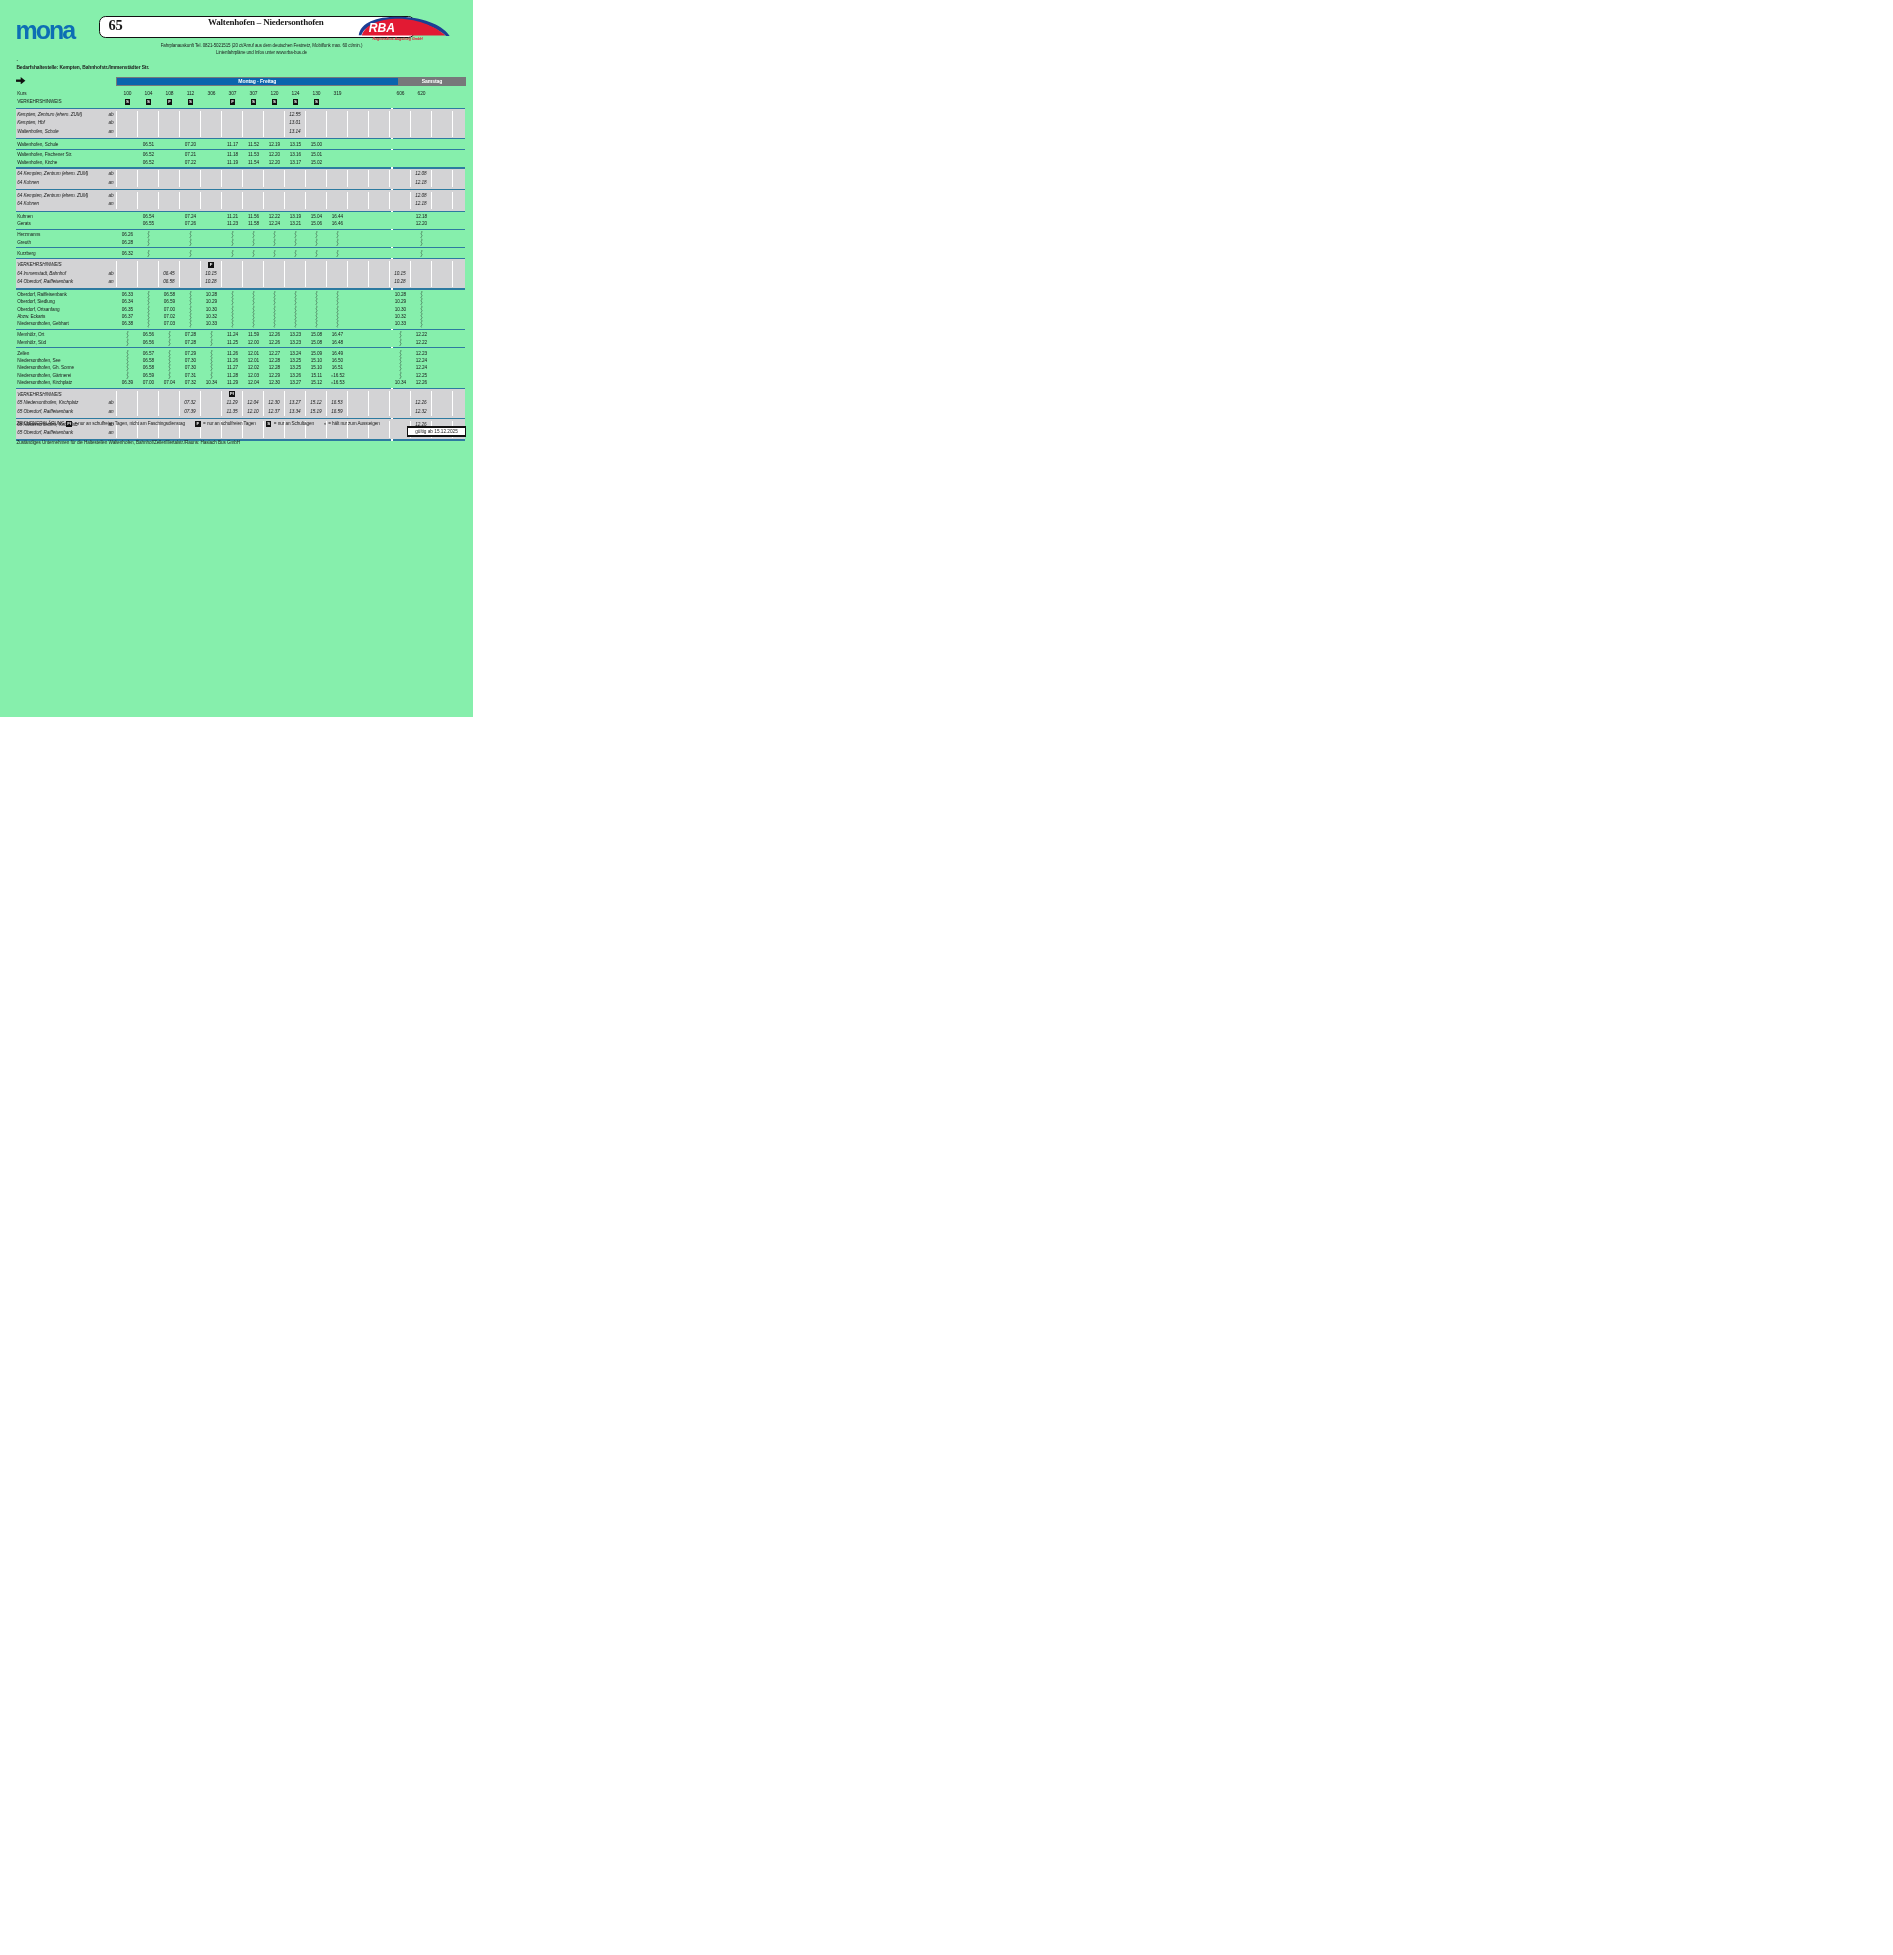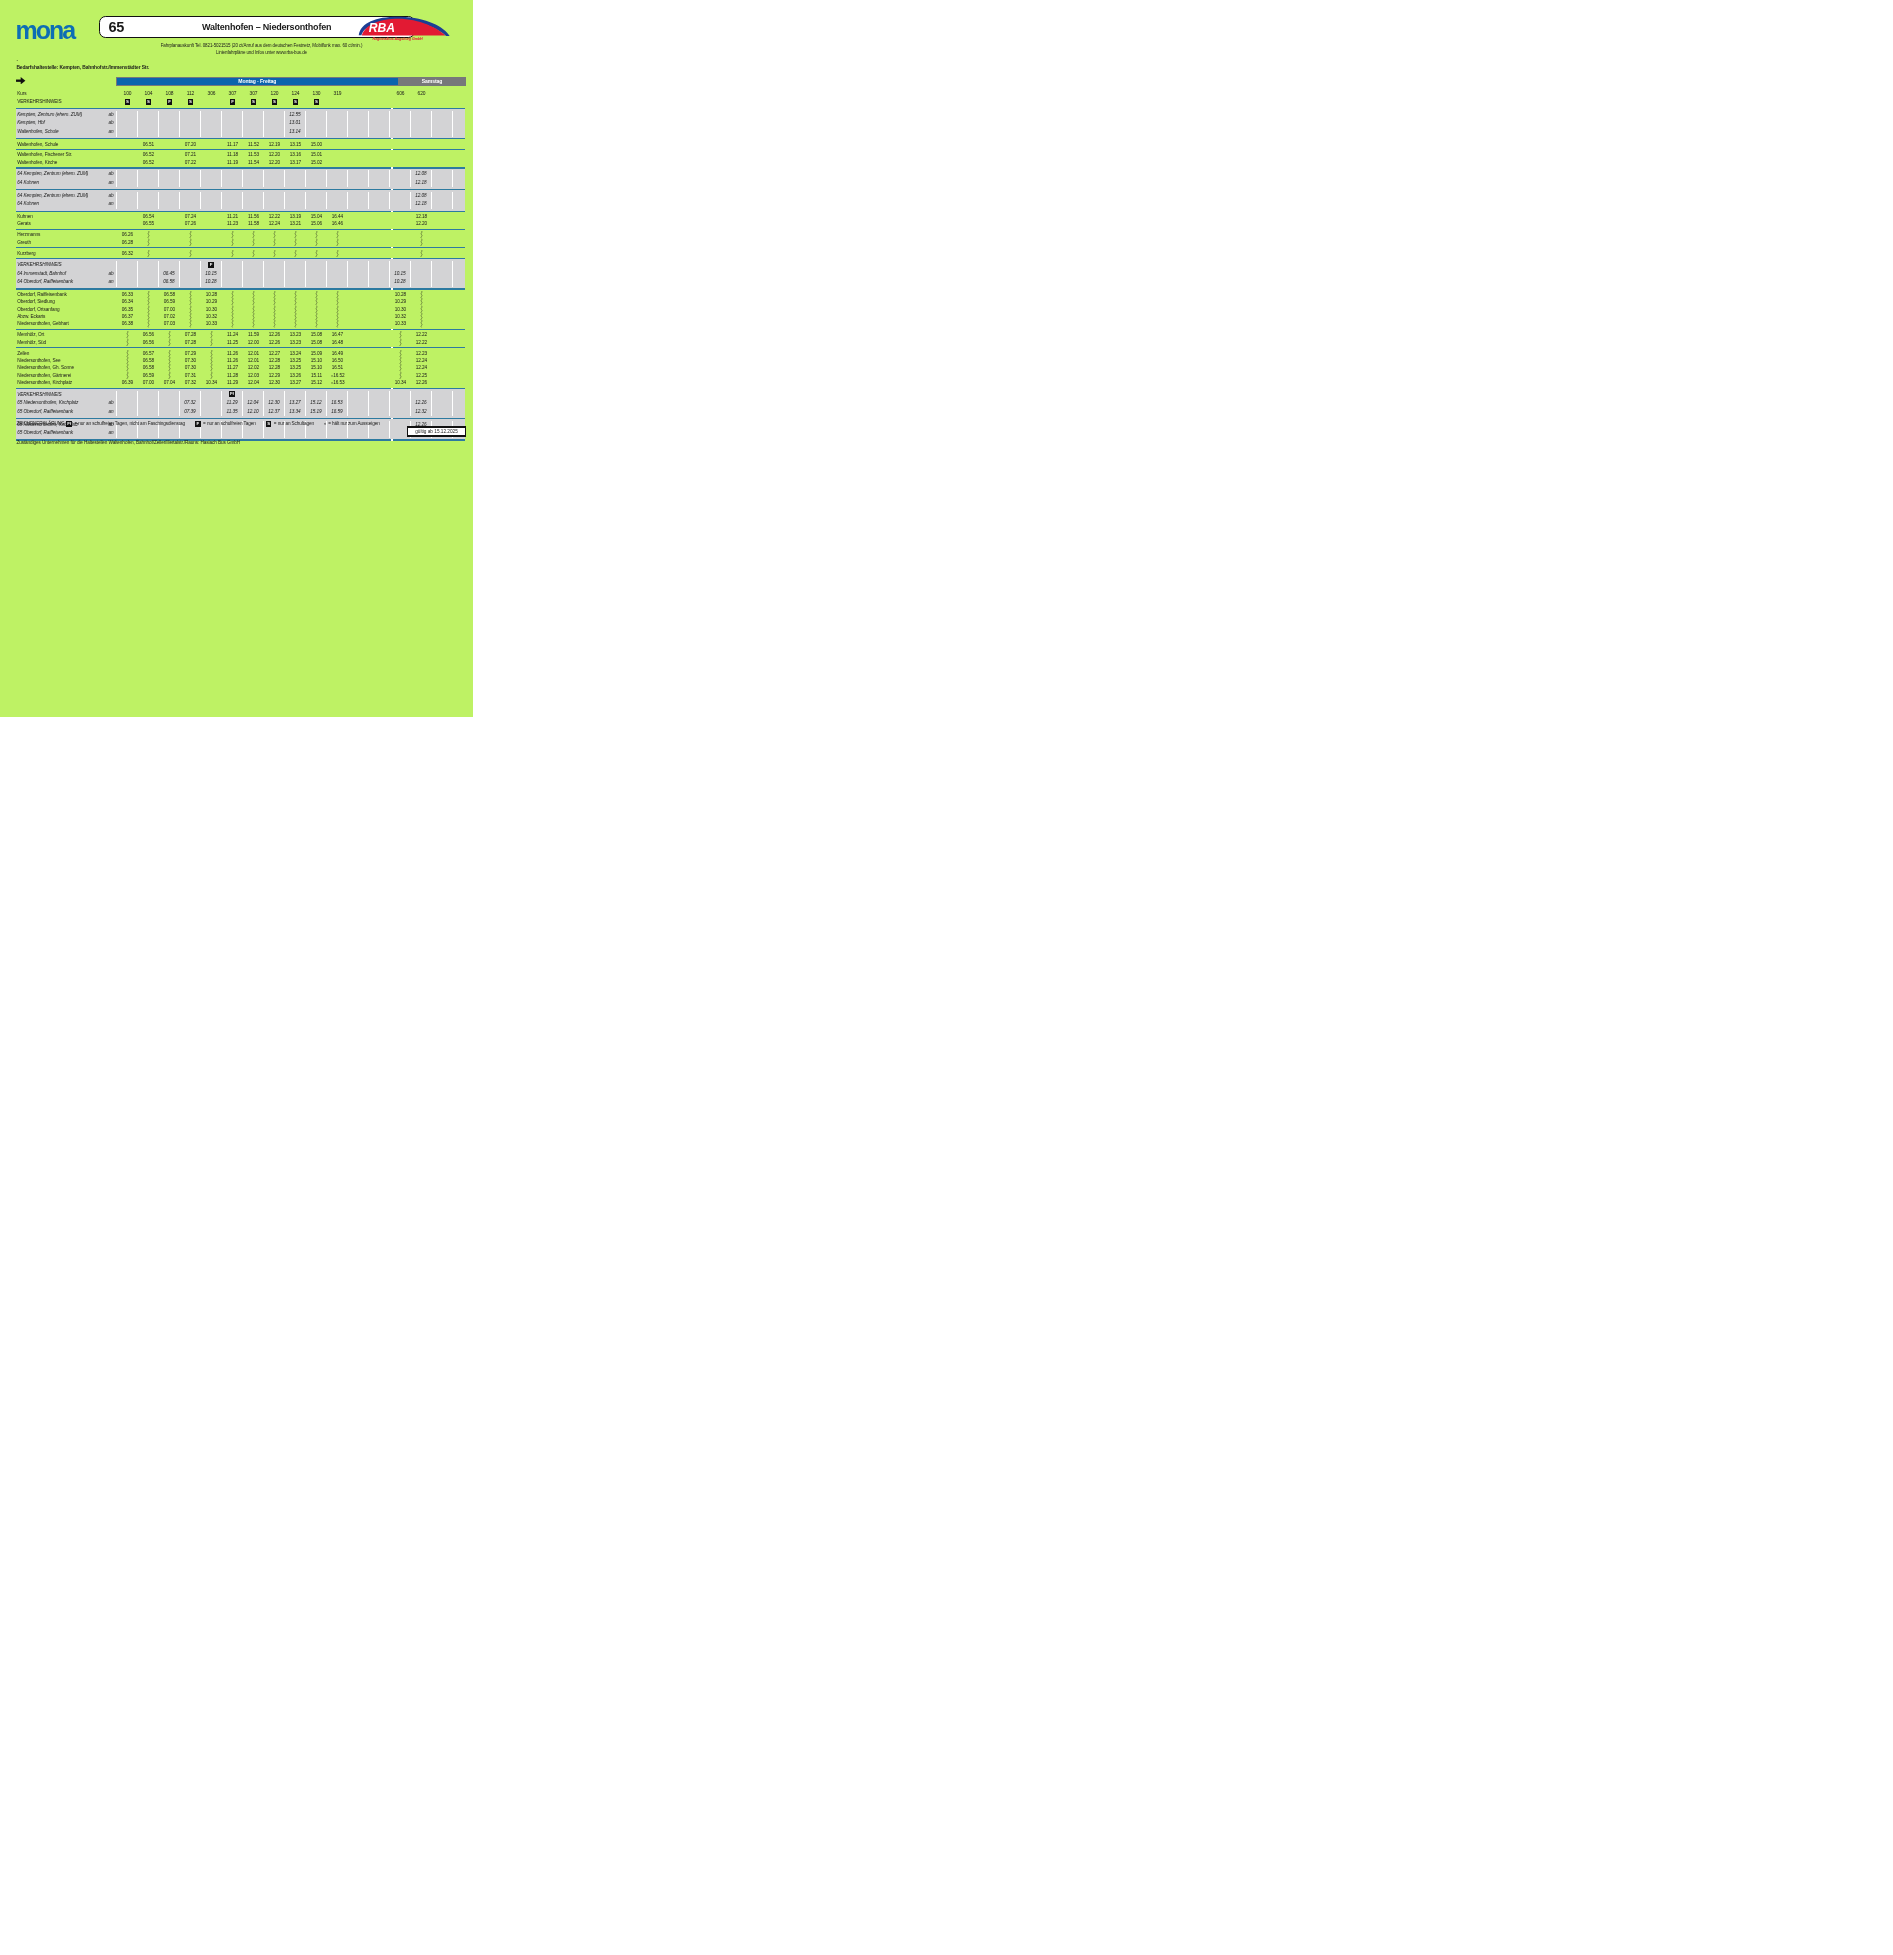--- a/index.html
+++ b/index.html
@@ -1,23 +1,23 @@
 <!DOCTYPE html>
 <html style="font-size:6.3px"><head>
 <meta charset="utf-8">
 <style>
   html,body{margin:0;padding:0;background:#fff;}
-  .page{position:relative;width:473px;height:717px;background:#bef264;overflow:hidden;
+  .page{position:relative;width:473px;height:717px;background:#86efac;overflow:hidden;
         font-family:"Liberation Sans","DejaVu Sans",sans-serif;color:#1a1a1a;
         font-stretch:condensed;}
   
   .mona{position:absolute;left:15.6px;top:17px;font-size:25px;line-height:1;font-weight:800;
         color:#0d6eb4;letter-spacing:-2px;transform:scaleY(1.05);transform-origin:left top;}
   .capsule{position:absolute;left:99px;top:15.6px;width:316px;height:22px;border:1.2px solid #111;
-        border-radius:6.6px;display:flex;align-items:center;background:#fff;box-sizing:border-box;}
+        border-radius:6.6px;display:flex;background:#fff;box-sizing:border-box;font-family:Liberation Serif, serif;}
   .line-no{font-size:14.5px;font-weight:700;padding:0 5.5px 0 8.6px;letter-spacing:-0.4px;}
   .cap-title{flex:1;text-align:center;font-size:9px;font-weight:700;letter-spacing:-0.2px;padding-right:10.2px;}
   .rba{position:absolute;left:357px;top:16.4px;width:95px;}
   .rba svg{display:block;}
   .rba-sub{color:#e21a33;font-style:italic;font-weight:700;font-size:3.7px;margin-top:0.4px;padding-left:15.6px;letter-spacing:-0.1px;}
   .info1{position:absolute;top:43px;left:66px;width:391px;text-align:center;font-size:4.5px;letter-spacing:-0.1px;}
   .info2{position:absolute;top:50px;left:66px;width:391px;text-align:center;font-size:4.5px;letter-spacing:-0.1px;}
   .dot{position:absolute;left:16.4px;top:56px;font-size:5.1px;font-weight:700;}
   .note{position:absolute;left:16.4px;top:65px;font-size:4.9px;font-weight:700;letter-spacing:-0.1px;}
   

